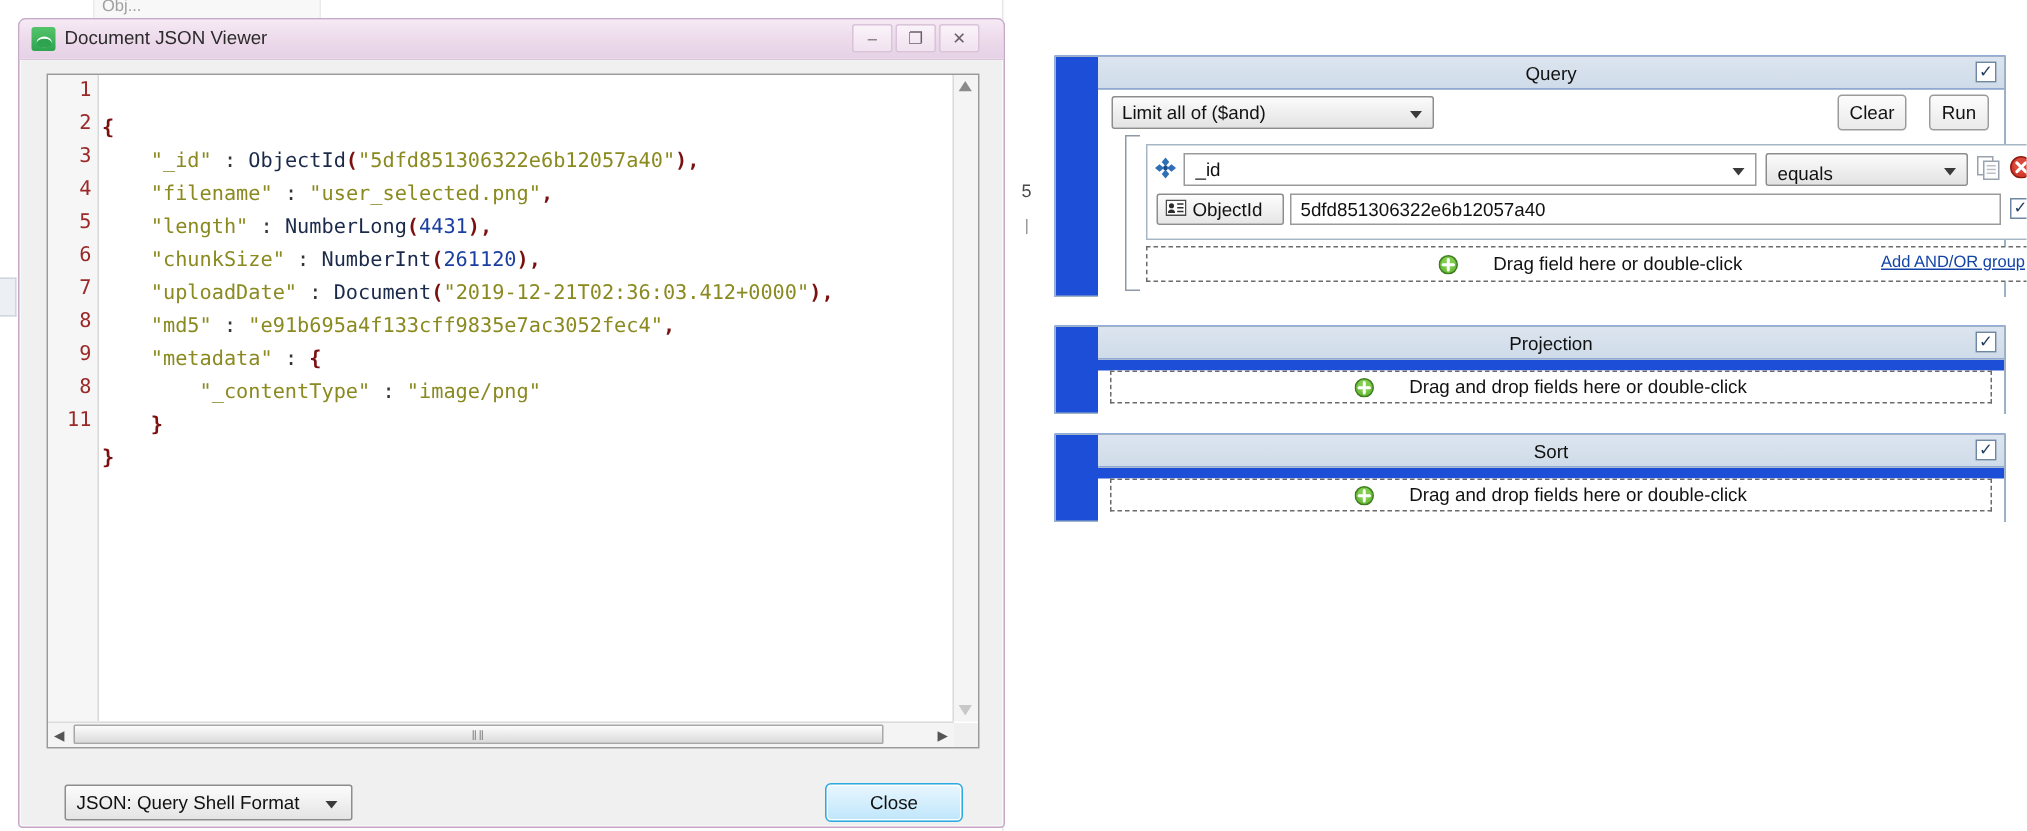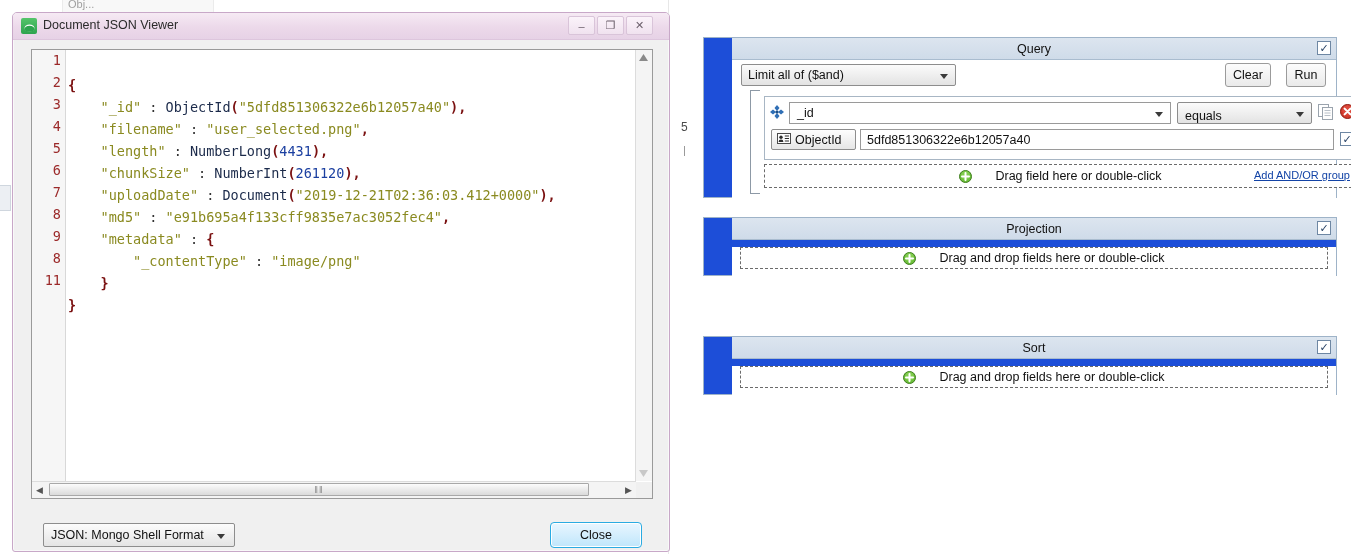--- a/index.html
+++ b/index.html
@@ -65,21 +65,21 @@
     display:flex;align-items:center;padding-left:6px;font-size:12.5px;color:#111;}
   #value-chk{position:absolute;left:575px;top:35px;width:14px;height:14px;background:#fff;border:1px solid #6e87a3;box-sizing:border-box;
     display:flex;align-items:center;justify-content:center;font-size:11px;color:#1f3a5f;line-height:1;}
 
   .dropzone{box-sizing:border-box;border:1px dashed #6b6b6b;background:#fff;display:flex;align-items:center;justify-content:center;
     position:relative;font-size:12.5px;color:#111;gap:23px;}
   #cond-dropzone{position:absolute;left:14px;top:68px;width:593px;height:24px;}
   #add-group-link{position:absolute;right:6px;top:4px;color:#1243a6;text-decoration:underline;font-size:11px;}
 
   #projection-panel{top:217px;height:59px;}
-  #sort-panel{top:289px;height:59px;margin-top:47px;}
+  #sort-panel{top:289px;height:59px;}
   .field-dropzone{margin:7px 8px;height:22px;}
 
   .plus-icon{width:13px;height:13px;flex:0 0 13px;}
 
   
   #json-dialog{position:absolute;left:12px;top:12px;width:658px;height:540px;box-sizing:border-box;
     background:#f0f0f0;border:1px solid #c8a8c8;border-radius:5px 5px 3px 3px;
     box-shadow:0 0 0 1px rgba(255,255,255,.6) inset;}
   #dialog-titlebar{position:relative;height:26px;border-radius:4px 4px 0 0;
     background:linear-gradient(#f6eaf4,#ecd9ea 55%,#e6d2e6);border-bottom:1px solid #ddc6dd;}
@@ -335,18 +335,18 @@
 
     <div id="hscroll">
       <div id="hscroll-left">◀</div>
       <div id="hscroll-thumb">‖‖</div>
       <div id="hscroll-right">▶</div>
     </div>
     <div id="hscroll-corner"></div>
   </div>
 
   <div id="format-select">
-    <span>JSON: Mongo Shell Format</span>
+    <span>JSON: Query Shell Format</span>
     <span id="format-arrow"></span>
   </div>
 
   <div id="close-button">Close</div>
 </div>
 
 </body></html>

